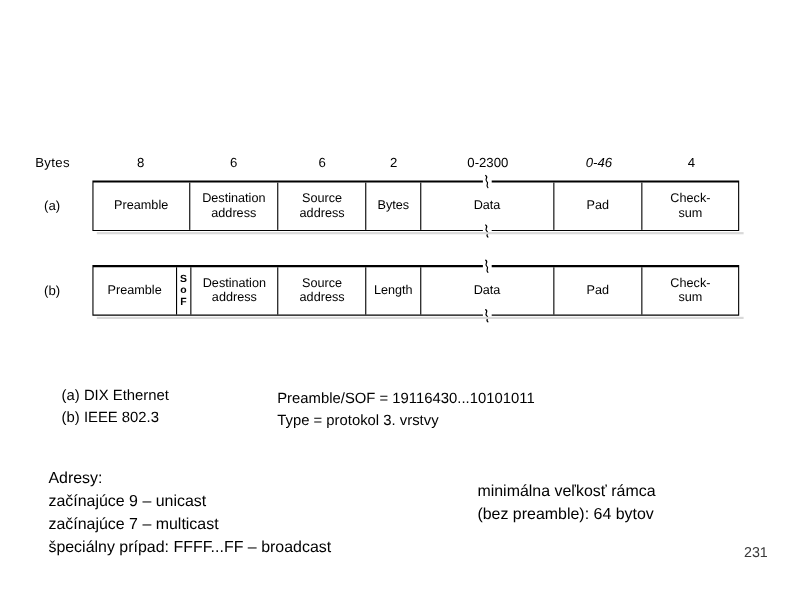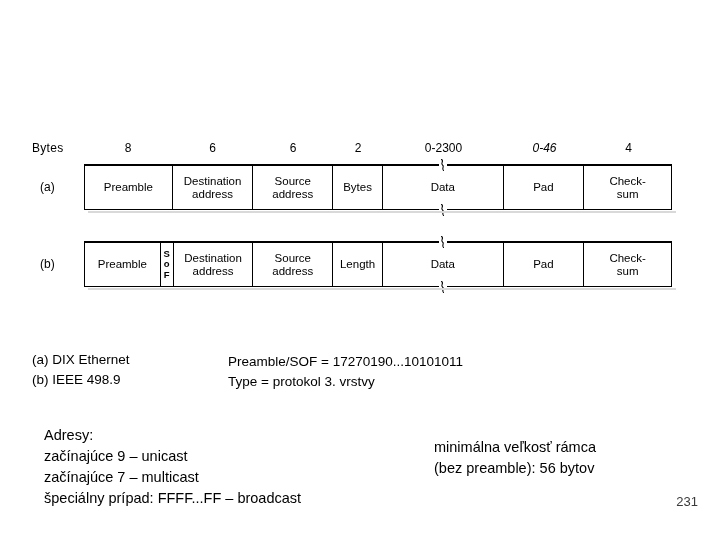--- a/index.html
+++ b/index.html
@@ -137,21 +137,21 @@
 
   
   .legend {
     position: absolute;
     font-size: 13.5px;
     line-height: 20px;
     color: #000;
   }
   .legend-left { left: 32px; top: 350px; }
   .legend-right { left: 228px; top: 352px; }
-  .legend div { white-space: nowrap; }
+  .legend div { white-space: nowrap; margin-left: 24px; }
 
   
   .notes-left {
     position: absolute;
     left: 44px;
     top: 425px;
     font-size: 14.5px;
     line-height: 21px;
     color: #000;
   }
@@ -307,35 +307,35 @@
           <span>sum</span>
         </span>
       </div>
     </div>
     <div class="row-shadow" style="left:88px; top:152px; width:588px;"></div>
 
   </div>
 
   <div class="legend legend-left">
     <div>(a) DIX Ethernet</div>
-    <div>(b) IEEE 498.9</div>
+    <div>(b) IEEE 802.3</div>
   </div>
 
   <div class="legend legend-right">
-    <div>Preamble/SOF = 17270190...10101011</div>
+    <div>Preamble/SOF = 19116430...10101011</div>
     <div>Type = protokol 3. vrstvy</div>
   </div>
 
   <div class="notes-left">
     <div>Adresy:</div>
     <div>začínajúce 9 – unicast</div>
     <div>začínajúce 7 – multicast</div>
     <div>špeciálny prípad: FFFF...FF – broadcast</div>
   </div>
 
   <div class="notes-right">
     <div>minimálna veľkosť rámca</div>
-    <div>(bez preamble): 56 bytov</div>
+    <div>(bez preamble): 64 bytov</div>
   </div>
 
   <div class="page-number">231</div>
 
 </div>
 
 </body></html>

